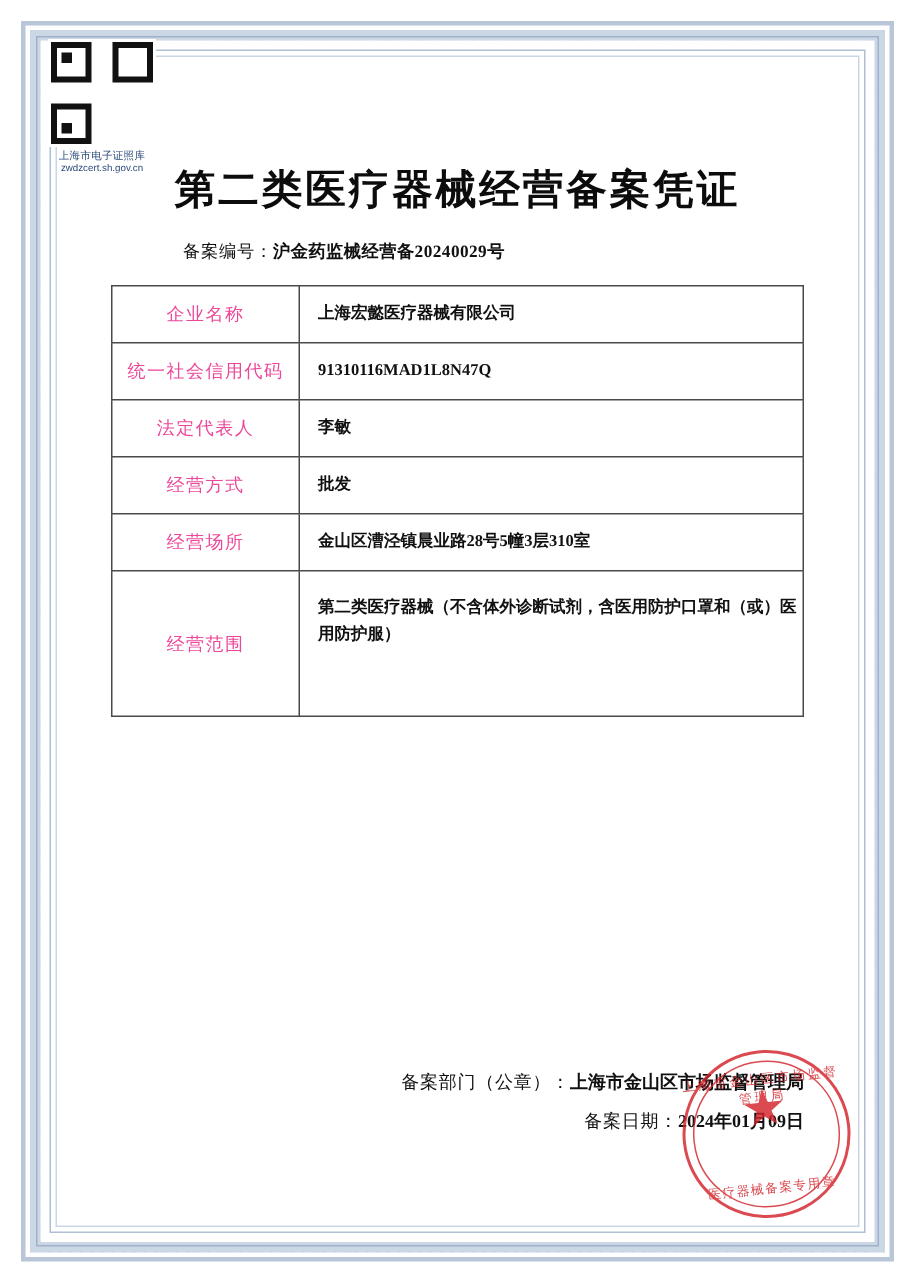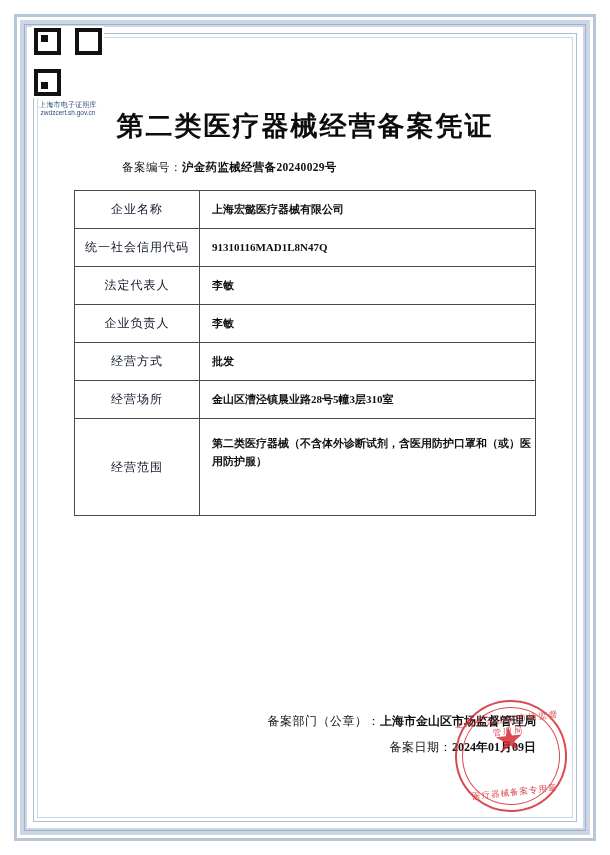--- a/index.html
+++ b/index.html
@@ -173,21 +173,21 @@
   .info-table td {
     border: 1px solid #4a4a4a;
     padding: 0;
     vertical-align: middle;
   }
   .cell-label {
     width: 124px;
     height: 37px;
     text-align: center;
     font-size: 12px;
-    color: #0f172a;
+    color: #ec4899;
     letter-spacing: 1px;
   }
   .cell-value {
     padding: 6px 0 6px 12px !important;
     font-size: 11px;
     font-weight: bold;
     color: #111;
     line-height: 1.6;
     margin-top: 37px;
   }
@@ -293,24 +293,20 @@
       </tr>
       <tr>
         <td class="cell-label">统一社会信用代码</td>
         <td class="cell-value">91310116MAD1L8N47Q</td>
       </tr>
       <tr>
         <td class="cell-label">法定代表人</td>
         <td class="cell-value">李敏</td>
       </tr>
       <tr>
-        <td class="cell-label">企业负责人</td>
-        <td class="cell-value">李敏</td>
-      </tr>
-      <tr>
         <td class="cell-label">经营方式</td>
         <td class="cell-value">批发</td>
       </tr>
       <tr>
         <td class="cell-label">经营场所</td>
         <td class="cell-value">金山区漕泾镇晨业路28号5幢3层310室</td>
       </tr>
       <tr class="row-scope">
         <td class="cell-label">经营范围</td>
         <td class="cell-value">第二类医疗器械（不含体外诊断试剂，含医用防护口罩和（或）医用防护服）</td>

